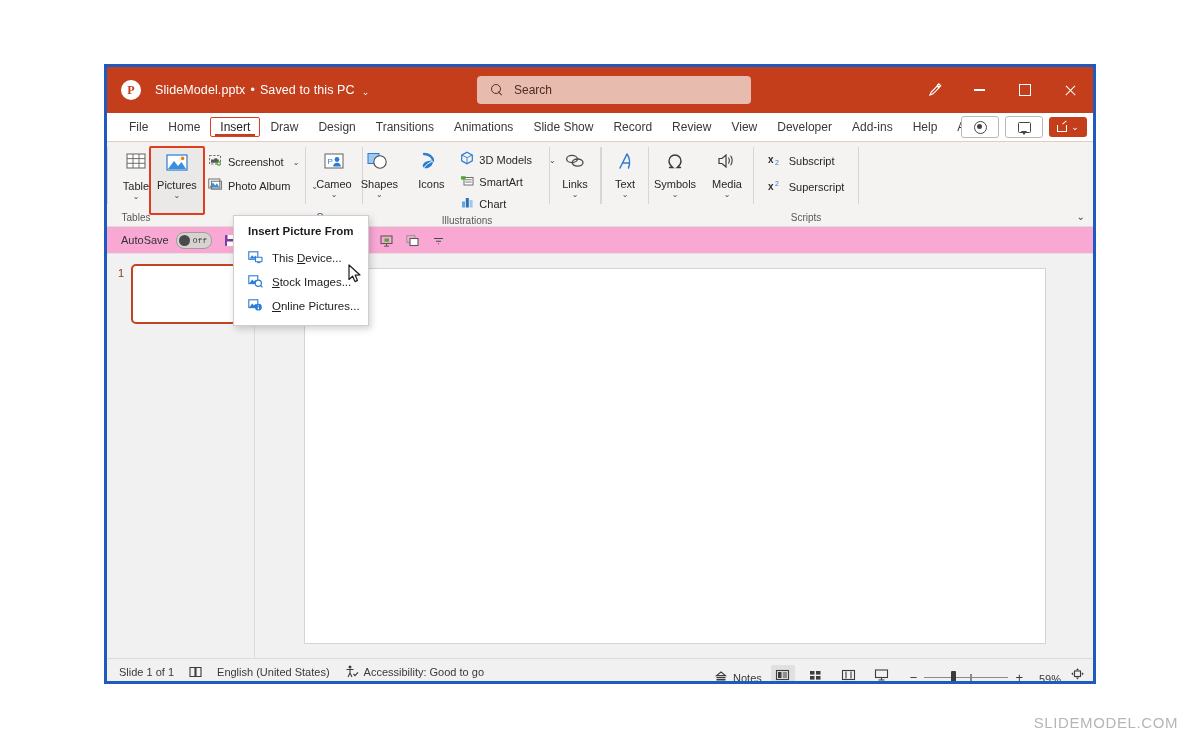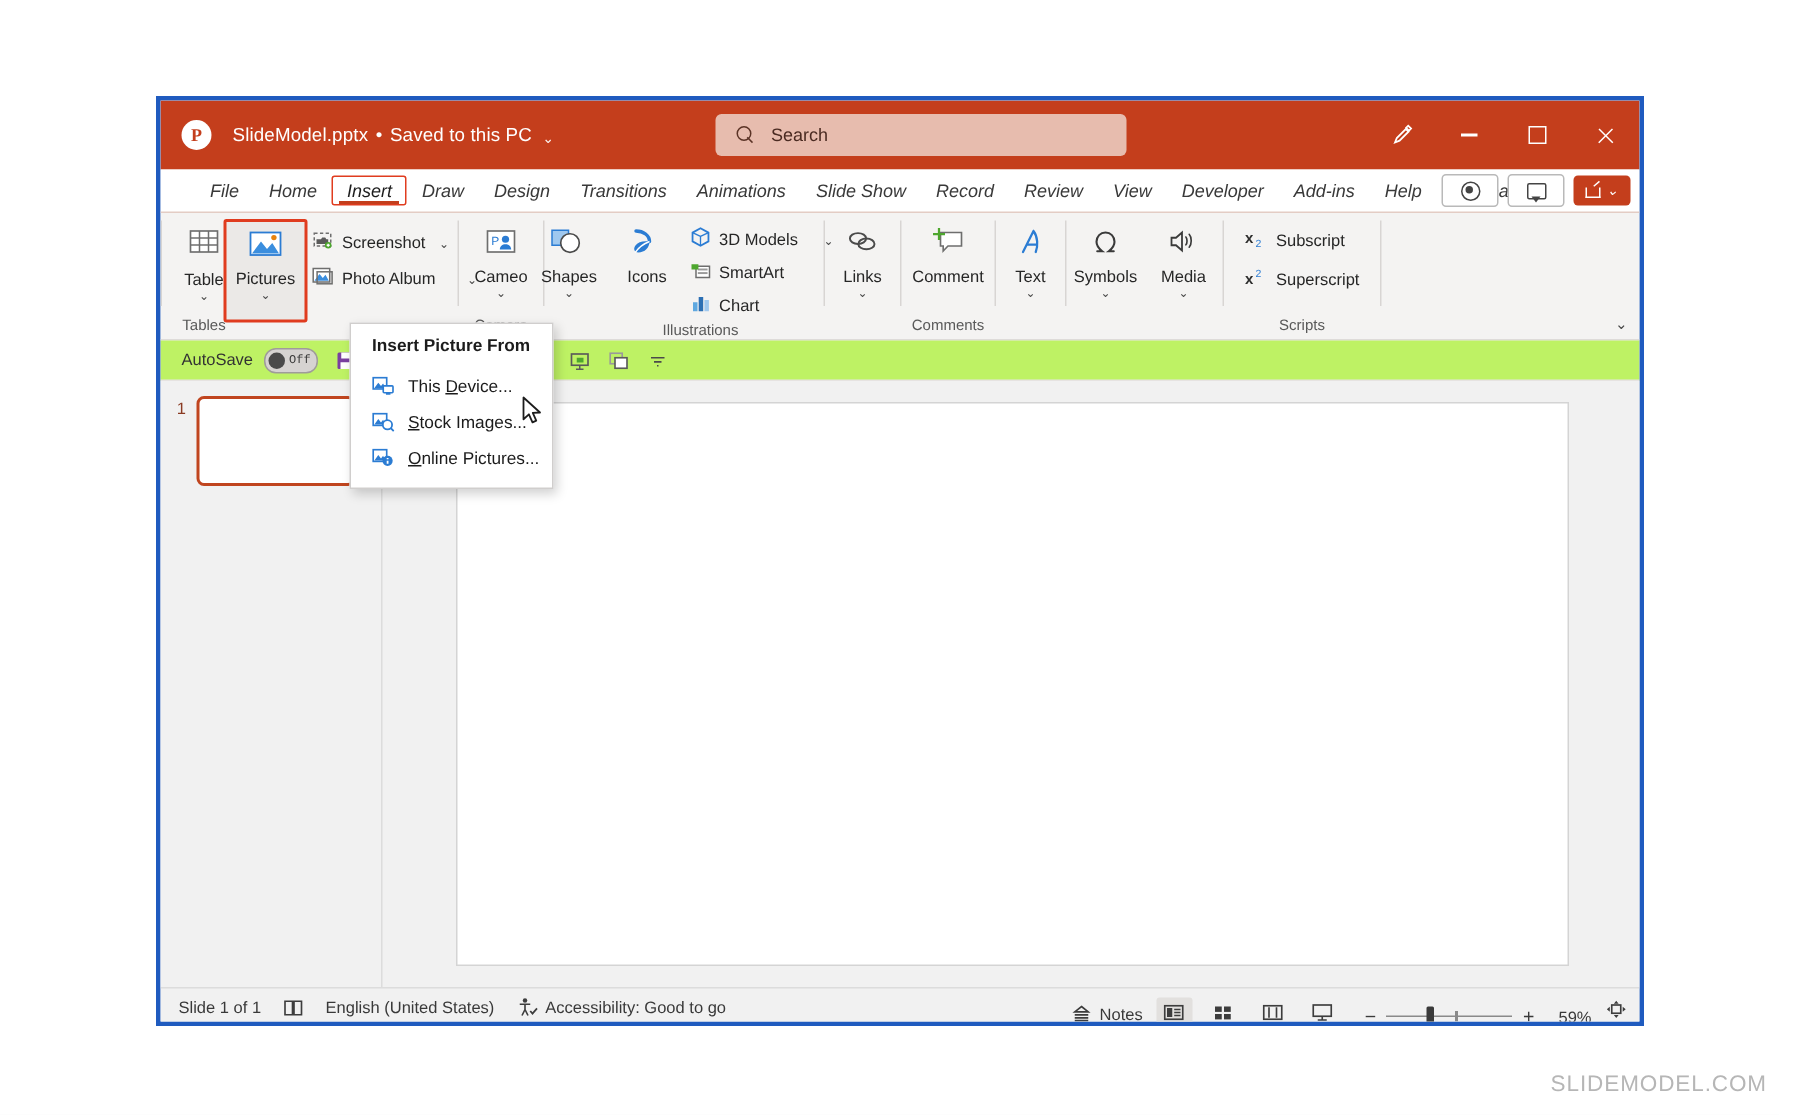--- a/index.html
+++ b/index.html
@@ -69,23 +69,22 @@
   .close-glyph { position: relative; width: 12px; height: 12px; }
   .close-glyph::before, .close-glyph::after {
     content:""; position:absolute; left:0; top:5.5px; width:13px; height:1.3px; background:#fff;
   }
   .close-glyph::before { transform: rotate(45deg); }
   .close-glyph::after { transform: rotate(-45deg); }
 
   
   .tabstrip {
     position: relative; height: 28px; background: #ffffff;
-    display: flex; align-items: center; padding-left: 23px;
+    display: flex; align-items: center; padding-left: 12px;
     border-bottom: 1px solid #e3ccc4;
-    font-style: italic;
   }
   .tab {
     font-size: 12px; color: #393939; padding: 3px 10px;
     white-space: nowrap; position: relative; border-radius: 3px;
   }
   .tab.active {
     color: #1d1d1d;
     border: 1.6px solid #e03c1f; border-radius: 2px;
     padding: 2px 9px;
   }
@@ -144,21 +143,21 @@
   .pictures-hl {
     border: 2px solid #e03c1f; border-radius: 2px;
     background: #ebe9e7;
   }
   .ribbon-collapse {
     position: absolute; right: 8px; bottom: 4px; font-size: 10px; color: #444;
   }
 
   
   .qatrow {
-    position: relative; height: 26px; background: #bef264; border-bottom: 1px solid #e6e3e1;
+    position: relative; height: 26px; background: #f9a8d4; border-bottom: 1px solid #e6e3e1;
     display:flex; align-items:center; padding-left: 14px; gap: 11px;
   }
   .autosave { display:flex; align-items:center; gap:7px; }
   .autosave .txt { font-size: 11px; color: #333; }
   .toggle {
     width: 34px; height: 15px; border-radius: 8px; background:#d6d3d1; border:1px solid #9f9c99;
     position: relative; display:flex; align-items:center;font-family:Liberation Mono, monospace;
   }
   .toggle .knob { width:11px;height:11px;border-radius:50%;background:#4a4a4a;margin-left:2px;}
   .toggle .off { font-size: 8px; color:#3b3b3b; margin-left:3px; }
@@ -447,35 +446,20 @@
               </svg>
             </span>
             <span class="lbl">Links</span>
             <span class="cv">⌄</span>
           </div>
         </div>
         <div class="glabel"></div>
       </div>
       <div class="gsep"></div>
 
-      <div class="rgroup" style="width:62px;">
-        <div class="gbody">
-          <div class="bigbtn">
-            <span class="icon">
-              <svg width="28" height="22" viewBox="0 0 28 22">
-                <path d="M9 4h14v9H14l-3.2 3.3V13H9z" fill="#fff" stroke="#6e6e6e" stroke-width="1.1"></path>
-                <line x1="4" y1="5" x2="12" y2="5" stroke="#4ea72e" stroke-width="1.5"></line>
-                <line x1="8" y1="1" x2="8" y2="9" stroke="#4ea72e" stroke-width="1.5"></line>
-              </svg>
-            </span>
-            <span class="lbl">Comment</span>
-          </div>
-        </div>
-        <div class="glabel">Comments</div>
-      </div>
       <div class="gsep"></div>
 
       <div class="rgroup" style="width:46px;">
         <div class="gbody">
           <div class="bigbtn">
             <span class="icon">
               <svg width="24" height="22" viewBox="0 0 24 22">
                 <path d="M14 3 L7 17 M14 3 C17 7 17 13 15.5 17 M9.6 12 H15.8" fill="none" stroke="#2b7cd3" stroke-width="1.5" stroke-linecap="round"></path>
               </svg>
             </span>

